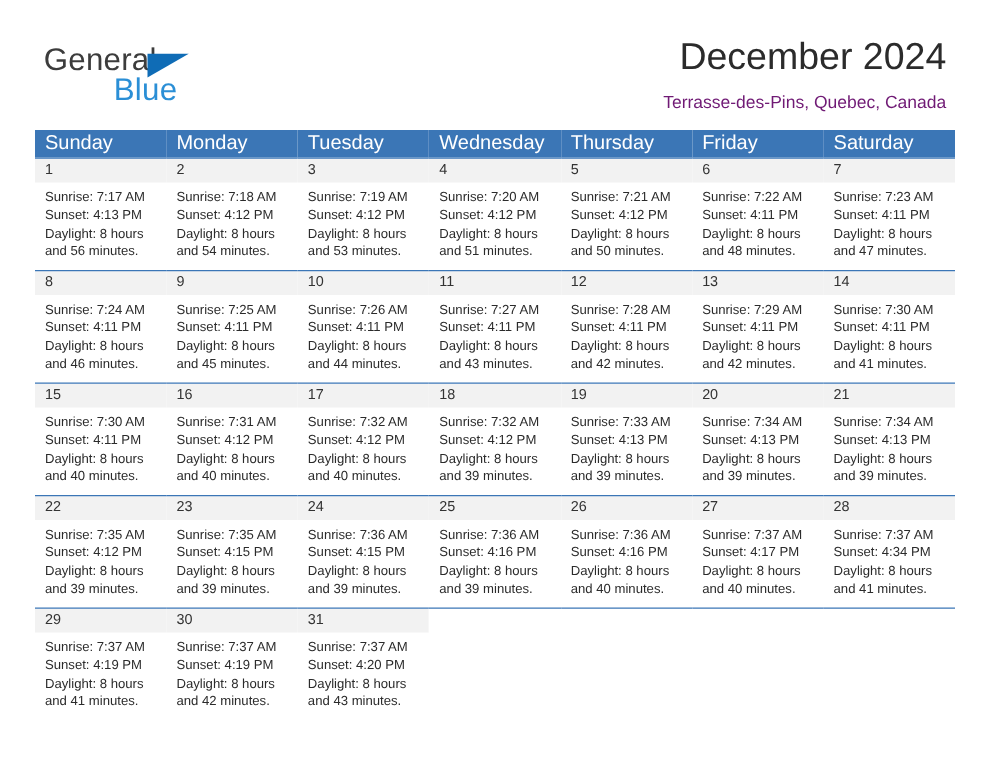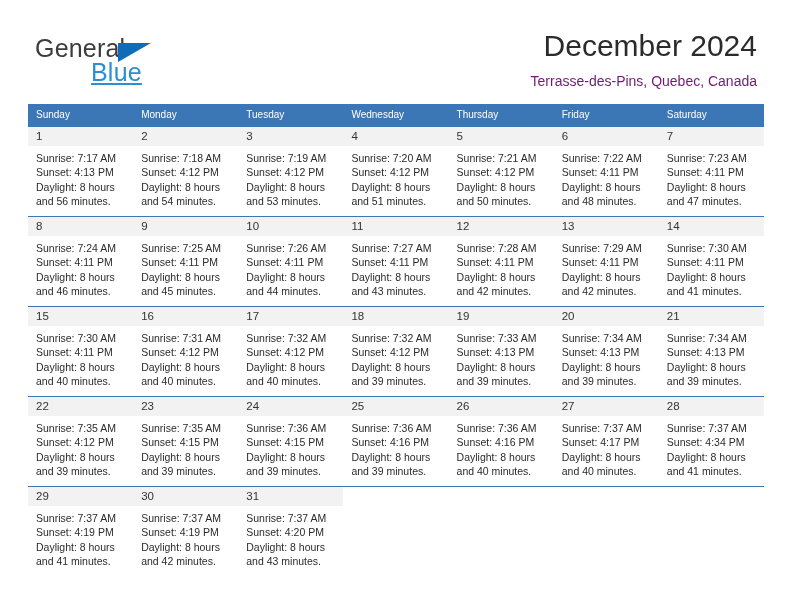--- a/index.html
+++ b/index.html
@@ -55,21 +55,20 @@
     border-bottom: 19px solid transparent;
   }
   .logo-blue {
     position: absolute;
     left: 56px;
     top: 24px;
     font-size: 25px;
     letter-spacing: 0.2px;
     color: #2b8fd6;
     font-family: "Liberation Sans", sans-serif;
-    text-decoration: underline;
   }
   .title-block {
     position: absolute;
     right: 35px;
     top: 28px;
     text-align: right;
   }
   .cal-title {
     font-size: 30px;
     color: #2b2b2b;
@@ -94,21 +93,21 @@
     table-layout: fixed;
   }
   .calendar th,
   .calendar td {
     padding: 0;
     margin: 0;
   }
   .dow-row th {
     background: #3b76b6;
     color: #ffffff;
-    font-size: 10px;
+    font-size: 16px;
     font-weight: normal;
     text-align: left;
     height: 22px;
     vertical-align: middle;
     padding-left: 8px;
     box-sizing: border-box;
   }
   .week-row td {
     vertical-align: top;
     border-top: 1px solid #3b76b6;

